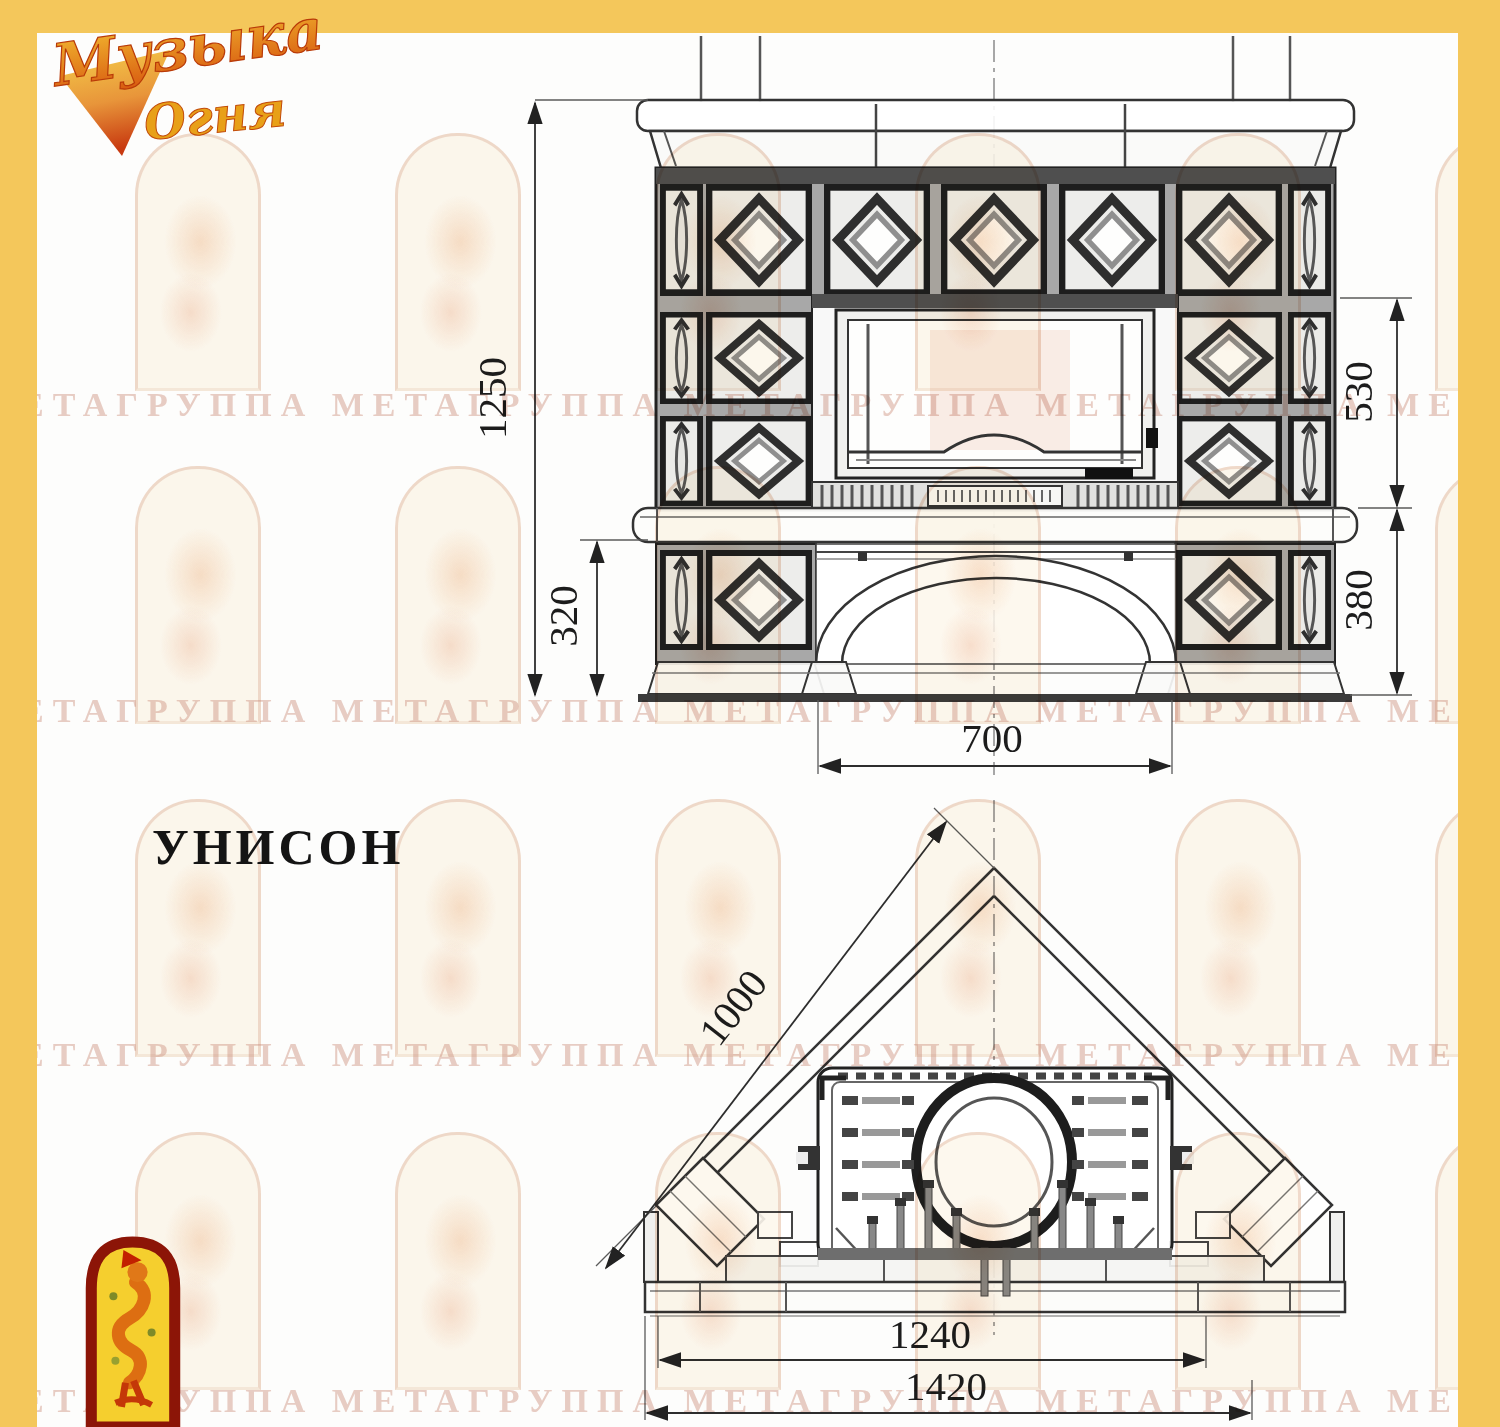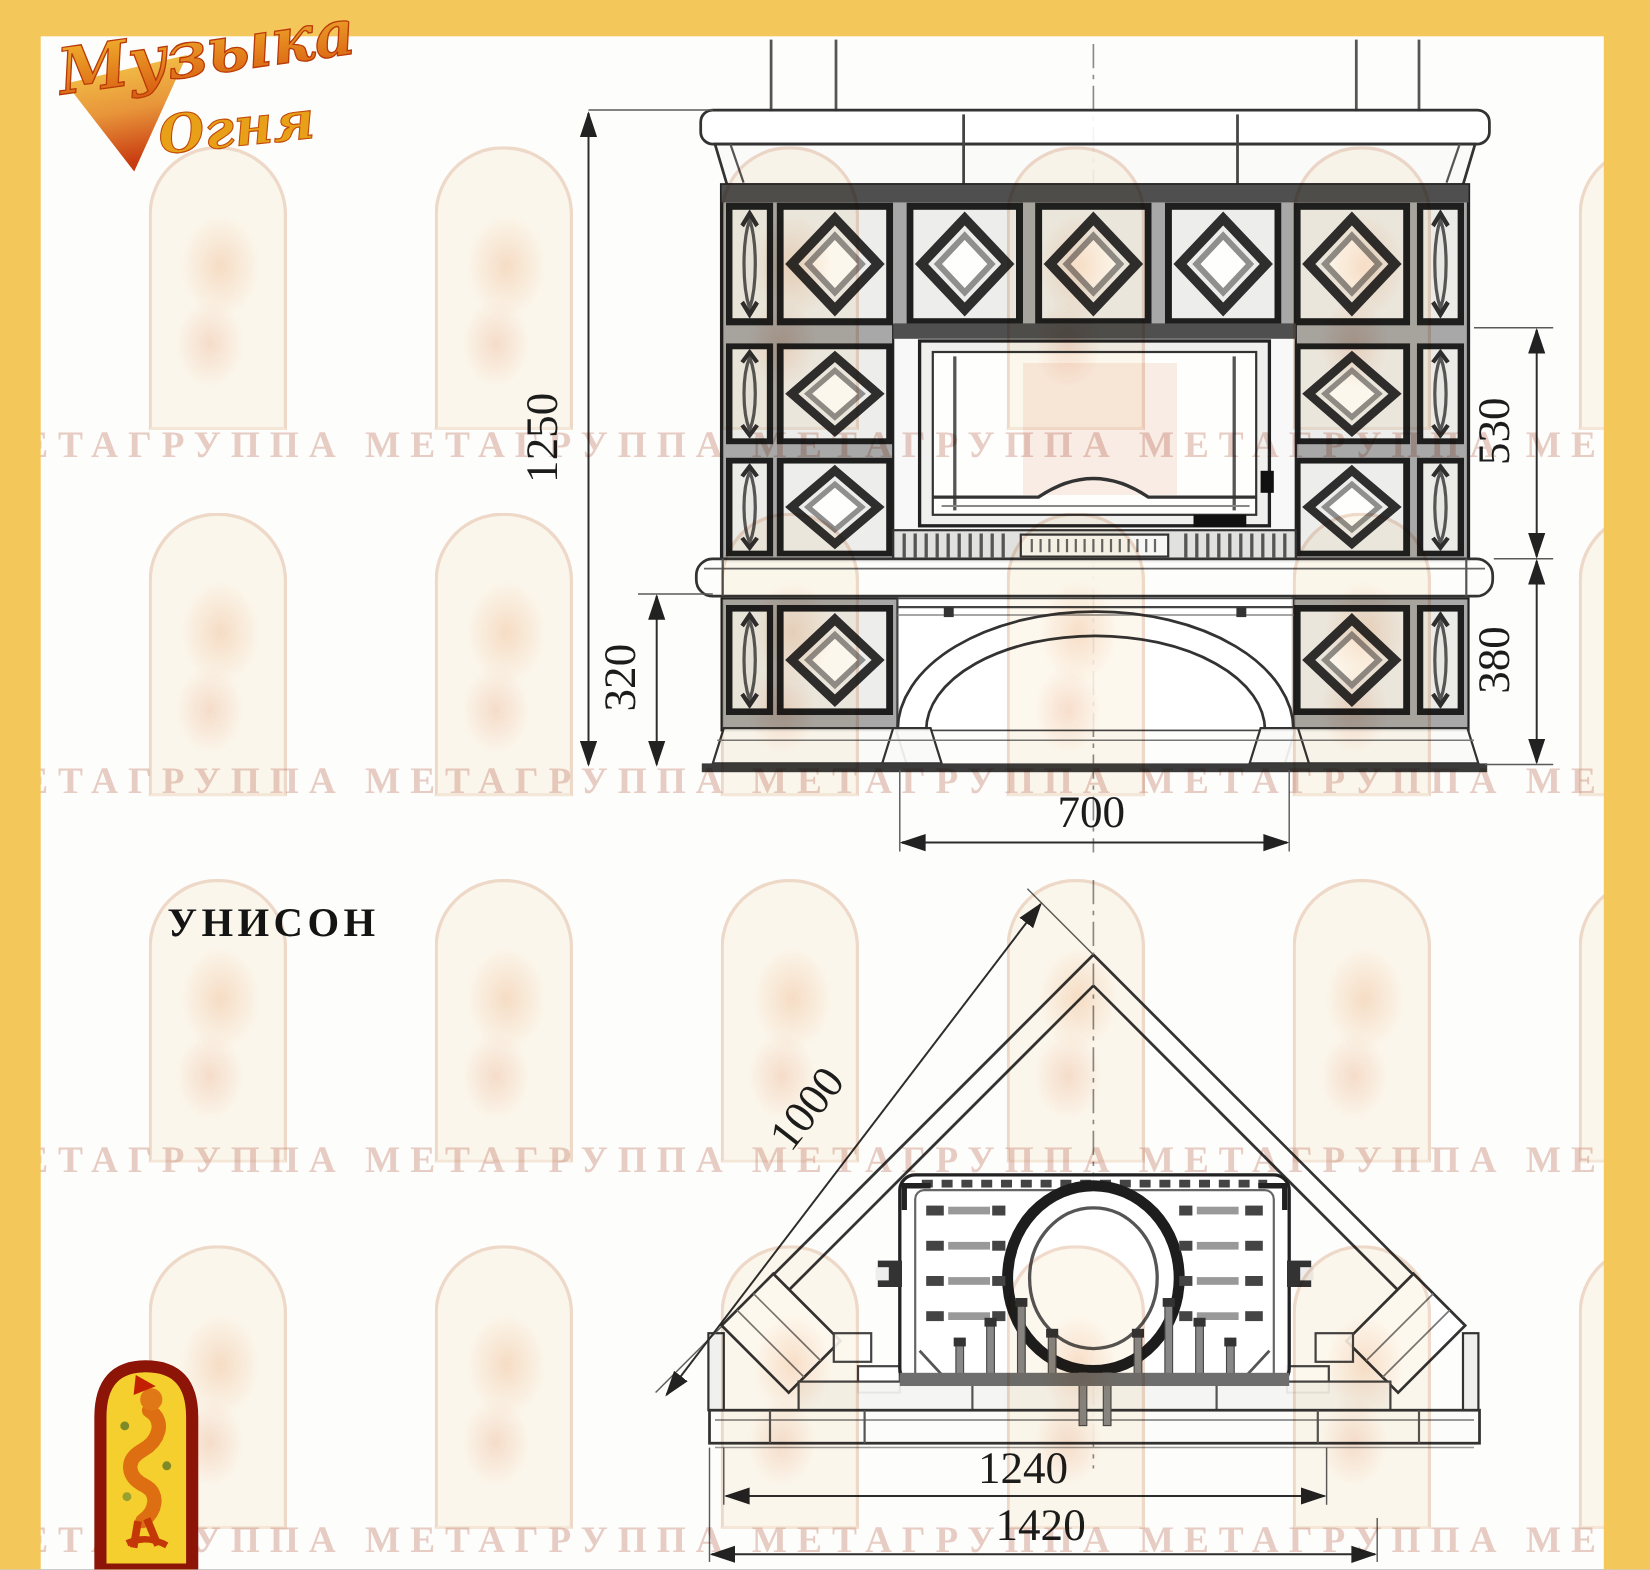--- a/index.html
+++ b/index.html
@@ -30,21 +30,21 @@
   .wm-text{position:absolute;left:-20px;width:1560px;white-space:nowrap;overflow:hidden;
     font-family:"Liberation Serif",serif;font-weight:bold;font-size:34px;
     letter-spacing:9px;color:rgba(203,138,118,.42);}
   
   svg.drawing{position:absolute;left:0;top:0;z-index:4;}
   .dim{stroke:#2d2d2d;stroke-width:1.8;fill:none;}
   .ext{stroke:#5a5a5a;stroke-width:1.3;fill:none;}
   .dimtext{font-family:"Liberation Serif",serif;font-size:41px;fill:#1c1c1c;}
   
   .title{position:absolute;left:152px;top:818px;z-index:8;
-    font-family:"Liberation Serif",serif;font-weight:bold;font-size:37px;
+    font-family:"Liberation Serif",serif;font-weight:bold;font-size:50px;
     letter-spacing:4px;color:#141414;}
   
   .logo{position:absolute;left:28px;top:4px;width:300px;height:180px;z-index:45;}
   .emblem{position:absolute;left:83px;top:1236px;width:100px;height:191px;z-index:8;}
 </style>
 </head>
 <body>
 
 <div class="canvas">
 

